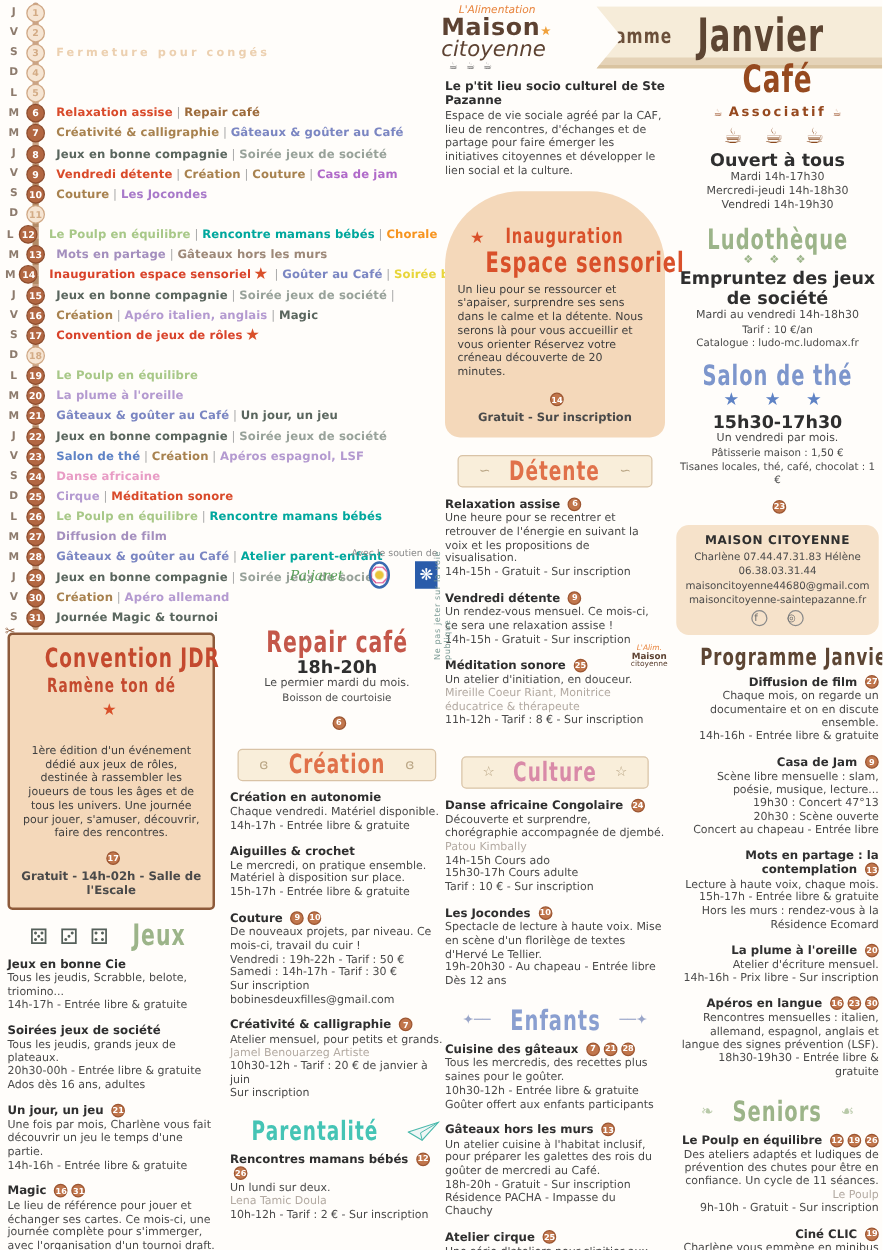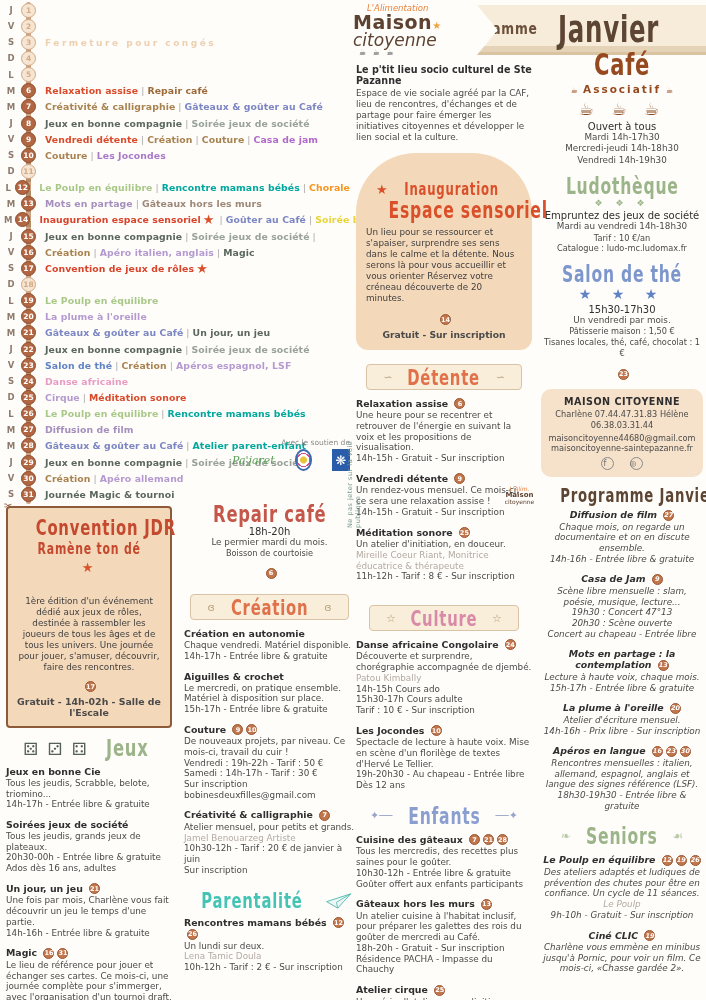--- a/index.html
+++ b/index.html
@@ -71,21 +71,21 @@
   .ribbon:after { right:-20px; border-left-color:#efe0c4; }
   .rib-detente,.rib-creation { font-size:19px; color:#e0714a; }
   .rib-culture { font-size:19px; color:#d98aa8; }
   .rib-decor { color:#b9a584; font-size:11px; vertical-align:3px; }
 
   
   .cafe-title { font-size:27px; color:#96491f; line-height:.95; }
   .cafe-sub { font-size:10.5px; color:#96491f; letter-spacing:2px; font-weight:bold; }
   .cafe-cupsm { font-size:8px; color:#96491f; }
   .cafe-cups { font-size:17px; color:#8a4a1f; letter-spacing:6px; margin:2px 0; }
-  .bold-line { font-size:10px; font-weight:normal; color:#2f2f2f; }
+  .bold-line { font-size:14px; font-weight:bold; color:#2f2f2f; }
   .small-line { font-size:8.8px; line-height:1.3; }
   .tiny-line { font-size:8.2px; line-height:1.3; }
 
   .ludo-title { font-size:20px; color:#9cb489; }
   .ludo-diam { color:#9cb489; font-size:9px; letter-spacing:5px; }
   .salon-title { font-size:20px; color:#7d96cc; }
   .salon-stars { color:#5f83c5; font-size:14px; letter-spacing:8px; }
 
   .maison-box { background:#f6e2ca; border-radius:10px; padding:7px 6px; text-align:center; margin-top:8px; }
   .maison-title { font-size:9.6px; font-weight:bold; letter-spacing:.5px; color:#2f2f2f; }
@@ -124,21 +124,21 @@
   .logo-sq1 { width:22px; height:22px; border-radius:50%; border:2px solid #3a6ab0;
               background:radial-gradient(circle at 50% 50%, #e8c43a 0 3px, #fff 4px 6px, #d94a8a 6px 7px, #fff 7px); }
   .logo-sq2 { width:24px; height:22px; background:#2a5caa; color:#fff; font-size:13px; display:flex; align-items:center; justify-content:center; }
   .legal-vert { position:absolute; left:346px; top:424px; height:104px; writing-mode:vertical-rl; transform:rotate(180deg);
                 font-size:6.5px; color:#7a9a94; letter-spacing:.5px; }
 
   .col-left-b { left:6px; top:506px; width:166px; }
   .col-mid1 { left:184px; top:502px; width:171px; }
   .col-mid2 { left:356px; top:64px; width:176px; }
   .col-right { left:541px; top:52px; width:162px; text-align:center; }
-  .col-right .items-left { text-align:center;font-style:italic; }
+  .col-right .items-left { text-align:right; }
   .mt2{margin-top:2px;} .mt4{margin-top:4px;} .mt8{margin-top:8px;}
 </style>
 </head>
 <body>
 
 <div class="page">
 
   <aside class="calendar">
     <div class="rope"></div>
     <div id="cal-rows">
@@ -454,29 +454,30 @@
           <div class="item-name">Casa de Jam <span class="badge">9</span></div>
           <div class="line">Scène libre mensuelle : slam, poésie, musique, lecture...</div>
           <div class="line">19h30 : Concert 47°13</div>
           <div class="line">20h30 : Scène ouverte</div>
           <div class="line">Concert au chapeau - Entrée libre</div>
         </div>
         <div class="item">
           <div class="item-name">Mots en partage : la contemplation <span class="badge">13</span></div>
           <div class="line">Lecture à haute voix, chaque mois.</div>
           <div class="line">15h-17h - Entrée libre &amp; gratuite</div>
+          <div class="line">Hors les murs : rendez-vous à la Résidence Ecomard</div>
         </div>
         <div class="item">
           <div class="item-name">La plume à l'oreille <span class="badge">20</span></div>
           <div class="line">Atelier d'écriture mensuel.</div>
           <div class="line">14h-16h - Prix libre - Sur inscription</div>
         </div>
         <div class="item">
           <div class="item-name">Apéros en langue <span class="badge">16</span><span class="badge">23</span><span class="badge">30</span></div>
-          <div class="line">Rencontres mensuelles : italien, allemand, espagnol, anglais et langue des signes référence (LSF).</div>
+          <div class="line">Rencontres mensuelles : italien, allemand, espagnol, anglais et langue des signes prévention (LSF).</div>
           <div class="line">18h30-19h30 - Entrée libre &amp; gratuite</div>
         </div>
       </div>
 
     <div class="sec-head">
       <span class="sen-side">❧</span>
       <span class="hand sen-title">Seniors</span>
       <span class="sen-side">☙</span>
     </div>
     <div class="items-left">

